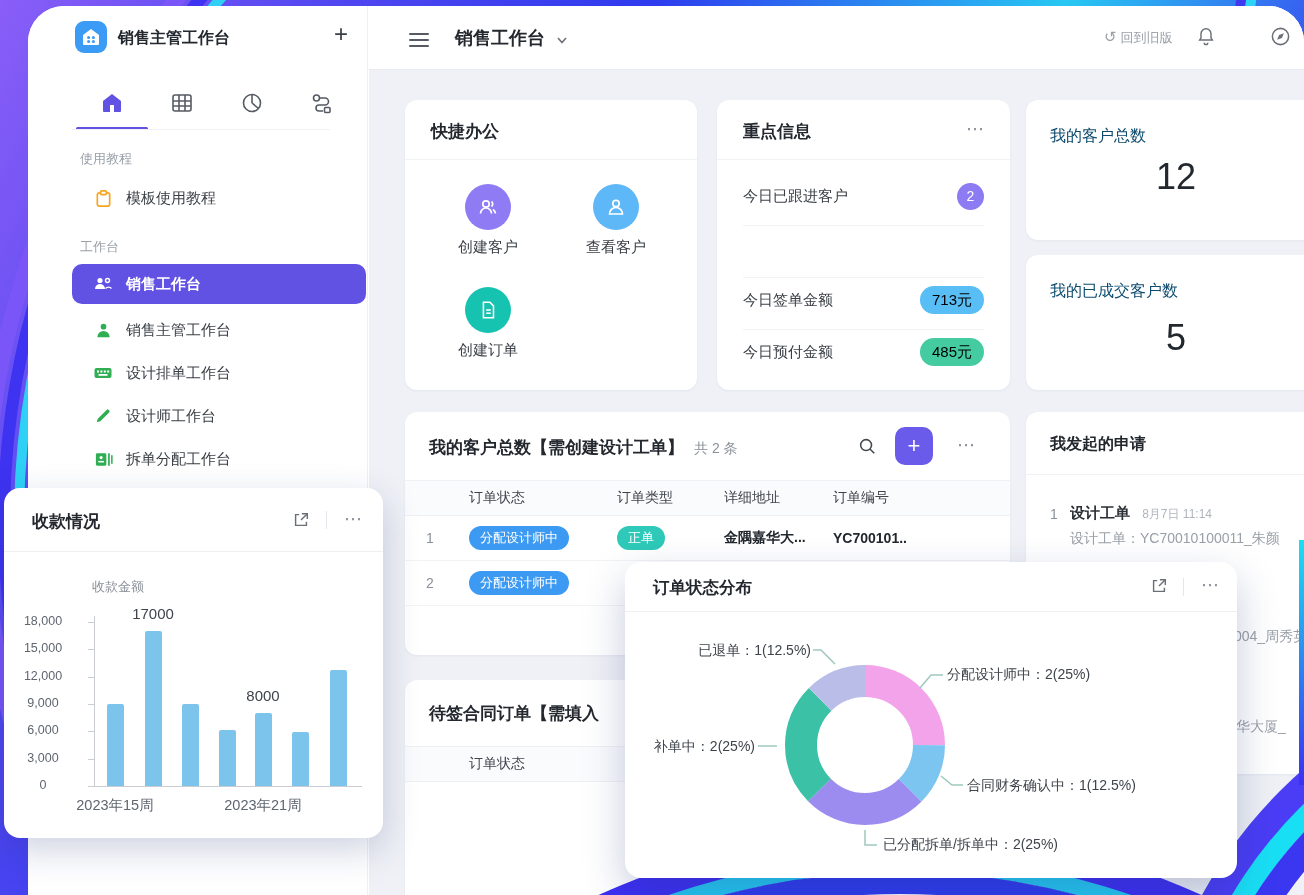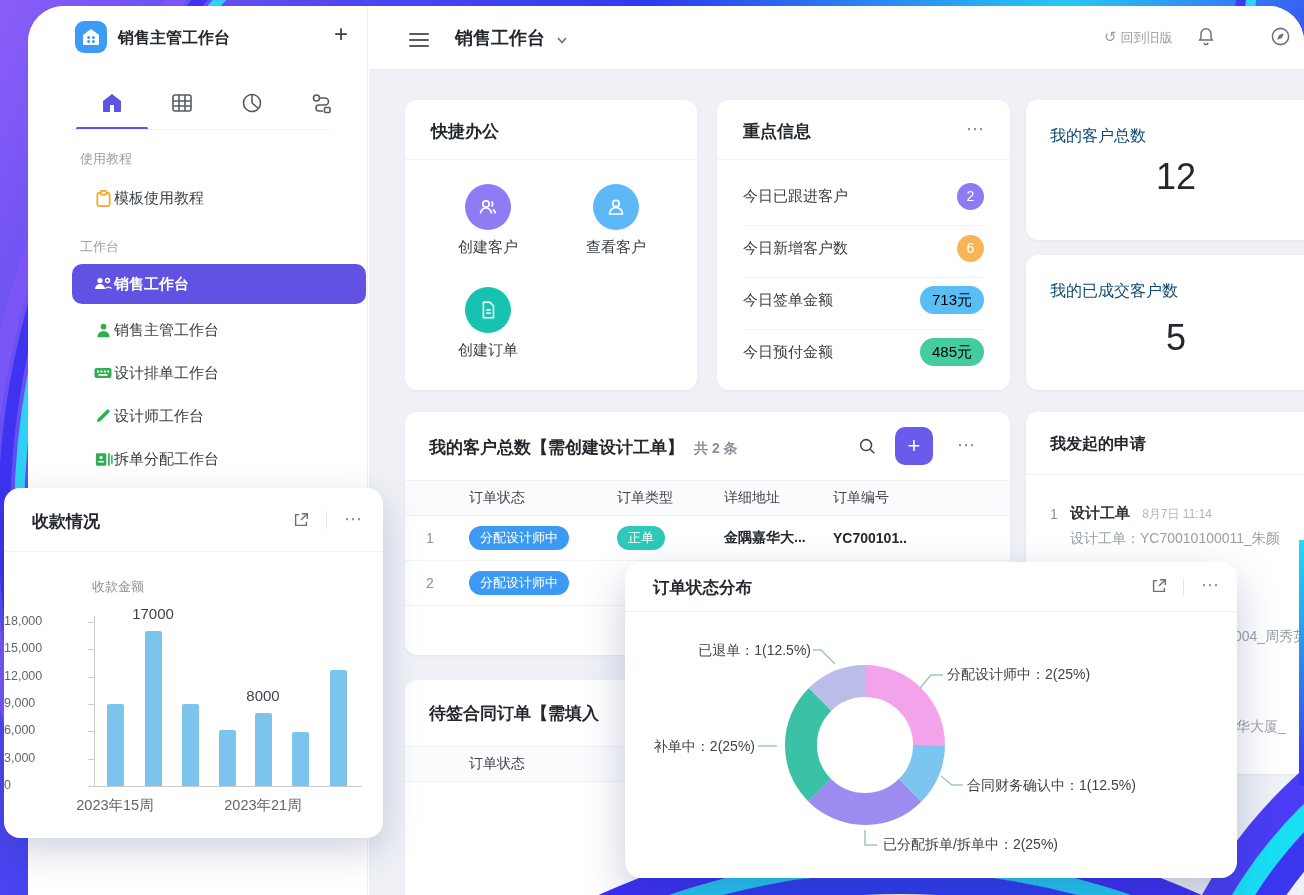--- a/index.html
+++ b/index.html
@@ -23,21 +23,21 @@
 
   .appicon{position:absolute;left:47px;top:15px;width:32px;height:32px;border-radius:9px;background:#3B9BF5;display:flex;align-items:center;justify-content:center}
   .app-title{position:absolute;left:90px;top:22px;font-size:16px;font-weight:700;color:#23272e}
   .plus-glyph{position:absolute;left:306px;top:14px;font-size:24px;color:#3a3f45;cursor:pointer}
   .tab{position:absolute;top:84px;width:26px;height:26px;display:flex;align-items:center;justify-content:center;cursor:pointer}
   .tab-underline{position:absolute;left:48px;top:121px;width:72px;height:3px;border-radius:2px;background:#6152E4}
   .tabs-divider{position:absolute;left:44px;top:123px;width:258px;height:1px;background:#f0f0f5}
   .sec-label{position:absolute;left:52px;font-size:13px;color:#9aa0a8}
   .side-item{position:absolute;left:44px;width:294px;height:40px;display:flex;align-items:center;cursor:pointer;border-radius:10px}
   .side-item .ic{width:22px;height:22px;margin-left:20px;display:flex;align-items:center;justify-content:center}
-  .side-item .lb{font-size:15px;color:#3a3f45}
+  .side-item .lb{margin-left:12px;font-size:15px;color:#3a3f45}
   .side-item.active{background:#6152E4}
   .side-item.active .lb{color:#fff;font-weight:700}
 
   .hamburger{position:absolute;left:40px;top:23px;width:20px;height:16px;cursor:pointer}
   .hamburger i{display:block;height:2px;background:#555a63;margin:4px 0;border-radius:1px}
   .page-title{position:absolute;left:86px;top:20px;font-size:18px;font-weight:700;color:#23272e;cursor:pointer}
   .chev{position:absolute;top:27px;color:#6b7077}
   .back-old{position:absolute;left:735px;top:22px;font-size:13px;color:#9aa0a8;cursor:pointer}
   .back-old .arr{font-size:15px;margin-right:4px}
   .top-ic{position:absolute;top:20px;width:22px;height:22px;cursor:pointer}
@@ -55,42 +55,42 @@
   .ki-label{font-size:15px;color:#3a3f45}
   .ki-div{position:absolute;left:26px;right:26px;height:1px;background:#f2f3f6}
   .badge-circle{width:27px;height:27px;border-radius:50%;color:#fff;font-size:14px;display:flex;align-items:center;justify-content:center}
   .badge-pill{height:28px;padding:0 12px;border-radius:14px;color:#000000;font-size:15px;display:flex;align-items:center}
 
   .stat-label{position:absolute;left:24px;top:26px;font-size:16px;color:#0c4a6e}
   .stat-value{position:absolute;left:0;width:300px;text-align:center;font-size:36px;color:#23272e}
 
   .tbl-header-bar{position:absolute;left:0;top:0;right:0;height:68px}
   .tbl-title{position:absolute;left:24px;top:24px;font-size:17px;font-weight:700;color:#23272e;white-space:nowrap}
-  .tbl-count{font-size:14px;color:#8a8f99;font-weight:700;margin-left:10px}
+  .tbl-count{font-size:14px;color:#8a8f99;font-weight:400;margin-left:10px}
   .add-btn{position:absolute;top:15px;width:38px;height:38px;border-radius:10px;background:#6A5BEB;color:#fff;font-size:22px;display:flex;align-items:center;justify-content:center;cursor:pointer}
   .grid-row{position:absolute;left:0;right:0;display:grid;grid-template-columns:50px 148px 107px 109px 1fr;align-items:center}
   .ghead{height:36px;background:#FAFBFD;border-top:1px solid #f0f1f4;border-bottom:1px solid #f0f1f4;font-size:14px;color:#41464e}
   .gcell{padding-left:14px;white-space:nowrap;overflow:hidden}
   .grow{height:45px;border-bottom:1px solid #f2f3f6;font-size:14px;color:#23272e}
   .rownum{text-align:center;color:#8a8f99;padding-left:0}
   .pill{display:inline-flex;align-items:center;height:24px;padding:0 11px;border-radius:12px;color:#fff;font-size:13px}
 
   .req-item-line{position:absolute;font-size:15px;white-space:nowrap;overflow:hidden}
   .req-desc{position:absolute;font-size:14px;color:#9aa0a8;white-space:nowrap;overflow:hidden}
   .frag{position:absolute;font-size:14px;color:#9aa0a8;white-space:nowrap}
 
   .ovl{position:absolute;background:#fff;border-radius:16px;z-index:4}
   #payments{left:4px;top:488px;width:379px;height:350px;box-shadow:0 12px 36px rgba(30,50,120,.22)}
   #donut{left:625px;top:562px;width:612px;height:316px;z-index:5;box-shadow:0 16px 40px rgba(30,50,120,.25)}
   .ovl-h{position:absolute;left:0;top:0;right:0;border-bottom:1px solid #eef0f3}
   .ovl-title{position:absolute;left:28px;font-size:17px;font-weight:700;color:#23272e}
   .vdiv{position:absolute;width:1px;height:18px;background:#e3e6ea}
 
   .chart-title{position:absolute;left:88px;top:90px;font-size:13px;color:#8a8f99}
-  .ylabel{position:absolute;left:0;width:78px;text-align:left;font-size:12.5px;color:#5f6670}
+  .ylabel{position:absolute;left:0;width:78px;text-align:center;font-size:12.5px;color:#5f6670}
   .ytick{position:absolute;width:6px;height:1px;background:#c9ccd1}
   .vbar{position:absolute;width:17px;border-radius:2px 2px 0 0}
   .vlabel{position:absolute;width:120px;text-align:center;font-size:15px;color:#3f444b}
   .xlabel{position:absolute;width:140px;text-align:center;font-size:14.5px;color:#5f6670}
   .axis{position:absolute;background:#c9ccd1}
 
   .donut-callout{position:absolute;font-size:14px;color:#3f444b;white-space:nowrap}
 </style>
 </head>
 <body>
@@ -295,24 +295,20 @@
     <div class="card" style="left:689px;top:94px;width:293px;height:290px">
       <div class="card-h">
         <div class="card-title">重点信息</div>
         <div class="more-dots" style="right:24px;top:18px">⋯</div>
       </div>
       <div class="ki-row" style="top:73px">
         <span class="ki-label">今日已跟进客户</span>
         <span class="badge-circle" style="background-color: rgb(140, 123, 243);">2</span>
       </div>
       <div class="ki-div" style="top:125px"></div>
-      <div class="ki-row" style="top:125px">
-        <span class="ki-label">今日新增客户数</span>
-        <span class="badge-circle" style="background-color: rgb(247, 181, 85);">6</span>
-      </div>
       <div class="ki-div" style="top:177px"></div>
       <div class="ki-row" style="top:177px">
         <span class="ki-label">今日签单金额</span>
         <span class="badge-pill" style="background-color: rgb(88, 190, 245);">713元</span>
       </div>
       <div class="ki-div" style="top:229px"></div>
       <div class="ki-row" style="top:229px">
         <span class="ki-label">今日预付金额</span>
         <span class="badge-pill" style="background-color: rgb(69, 203, 160);">485元</span>
       </div>

